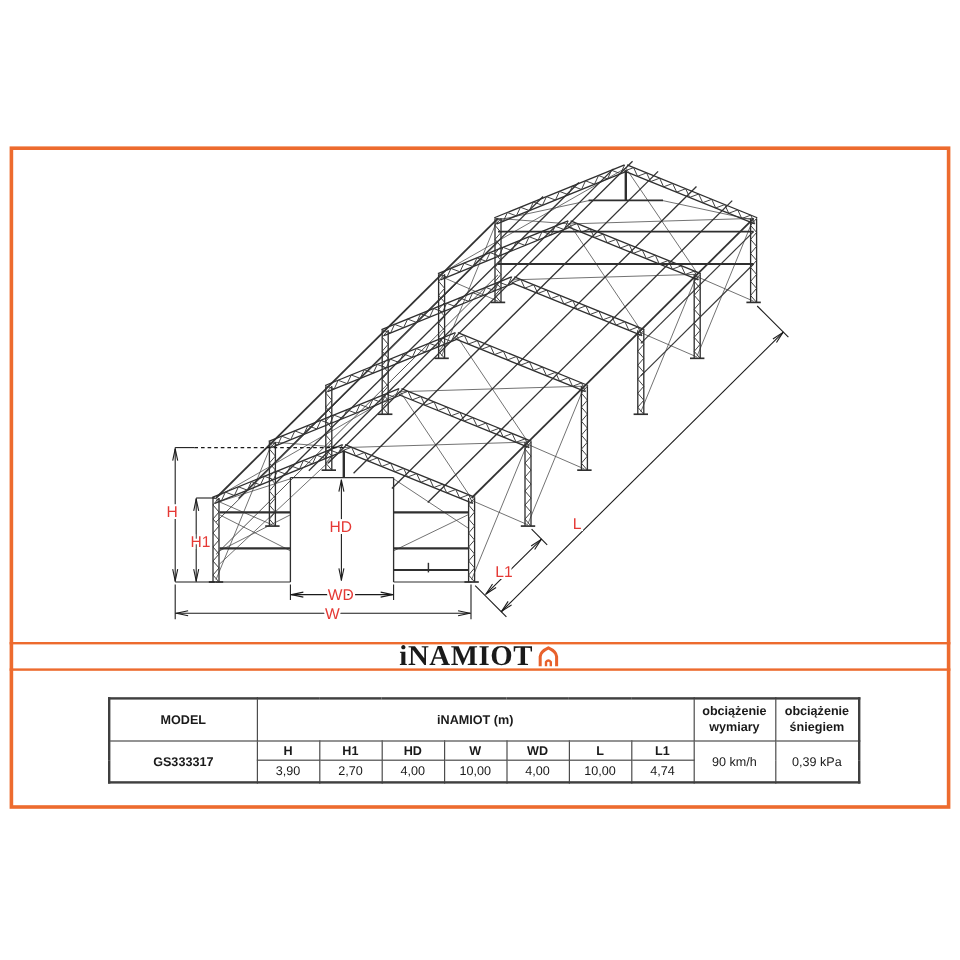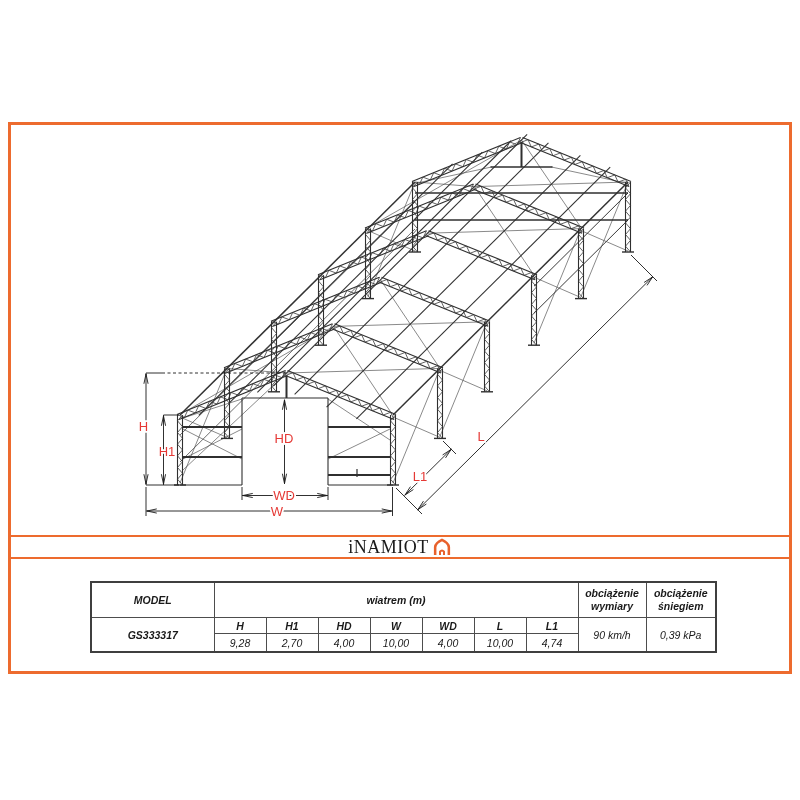--- a/index.html
+++ b/index.html
@@ -5,28 +5,28 @@
   html,body{margin:0;padding:0;background:#ffffff;}
   #page{position:relative;width:800px;height:800px;background:#fff;overflow:hidden;
         font-family:"Liberation Sans",sans-serif;}
   
   #frame{position:absolute;left:8px;top:122px;width:784px;height:552px;
          border:3px solid #ed6b2e;box-sizing:border-box;}
   
   #logo-band{position:absolute;left:8px;top:535px;width:784px;height:24px;
              border-top:2px solid #ed6b2e;border-bottom:2px solid #ed6b2e;
              box-sizing:border-box;display:flex;align-items:center;justify-content:center;gap:3px;}
-  #logo-text{font-family:"Liberation Serif",serif;font-weight:normal;font-size:18px;
+  #logo-text{font-family:"Liberation Serif",serif;font-weight:bold;font-size:24px;
              letter-spacing:0.5px;color:#1a1a1a;line-height:1;}
   
   #diagram{position:absolute;left:0;top:0;pointer-events:none;}
   .dim-label{font-family:"Liberation Sans",sans-serif;font-size:13px;fill:#e53935;
              stroke:#ffffff;stroke-width:3.5px;paint-order:stroke;text-anchor:middle;}
   
-  #spec-wrap{position:absolute;left:90px;top:581px;font-style:italic;}
+  #spec-wrap{position:absolute;left:90px;top:581px;}
   table.spec{border-collapse:collapse;table-layout:fixed;background:#fff;
              border:2px solid #3f3f3f;}
   table.spec td{border:1px solid #4d4d4d;text-align:center;vertical-align:middle;
                 padding:0;font-size:10.5px;color:#1a1a1a;overflow:hidden;}
   td.hdr{font-weight:bold;font-size:11px;line-height:13px;}
   td.model-val{font-weight:bold;font-size:12.5px;}
   td.dim-hdr{font-weight:bold;font-size:10.5px;height:15px;}
   td.dim-val{height:17px;}
   td.row1{height:34px;}
 </style>
@@ -260,38 +260,38 @@
         <col style="width:52px">
           <col style="width:52px">
           <col style="width:52px">
           <col style="width:52px">
         <col style="width:68px">
           <col style="width:70px">
       </colgroup>
       <tbody>
           <tr>
         <td class="hdr row1">MODEL</td>
-        <td class="hdr row1" colspan="7">wiatrem (m)</td>
+        <td class="hdr row1" colspan="7">iNAMIOT (m)</td>
         <td class="hdr row1">obciążenie wymiary</td>
         <td class="hdr row1">obciążenie śniegiem</td>
       </tr>
       <tr>
         <td class="model-val" rowspan="2">GS333317</td>
         <td class="dim-hdr">H</td>
         <td class="dim-hdr">H1</td>
         <td class="dim-hdr">HD</td>
         <td class="dim-hdr">W</td>
         <td class="dim-hdr">WD</td>
         <td class="dim-hdr">L</td>
         <td class="dim-hdr">L1</td>
         <td rowspan="2">90 km/h</td>
         <td rowspan="2">0,39 kPa</td>
       </tr>
       <tr>
-        <td class="dim-val">9,28</td>
+        <td class="dim-val">3,90</td>
         <td class="dim-val">2,70</td>
         <td class="dim-val">4,00</td>
         <td class="dim-val">10,00</td>
         <td class="dim-val">4,00</td>
         <td class="dim-val">10,00</td>
         <td class="dim-val">4,74</td>
       </tr>
     </tbody>
       </table>
   </div>

